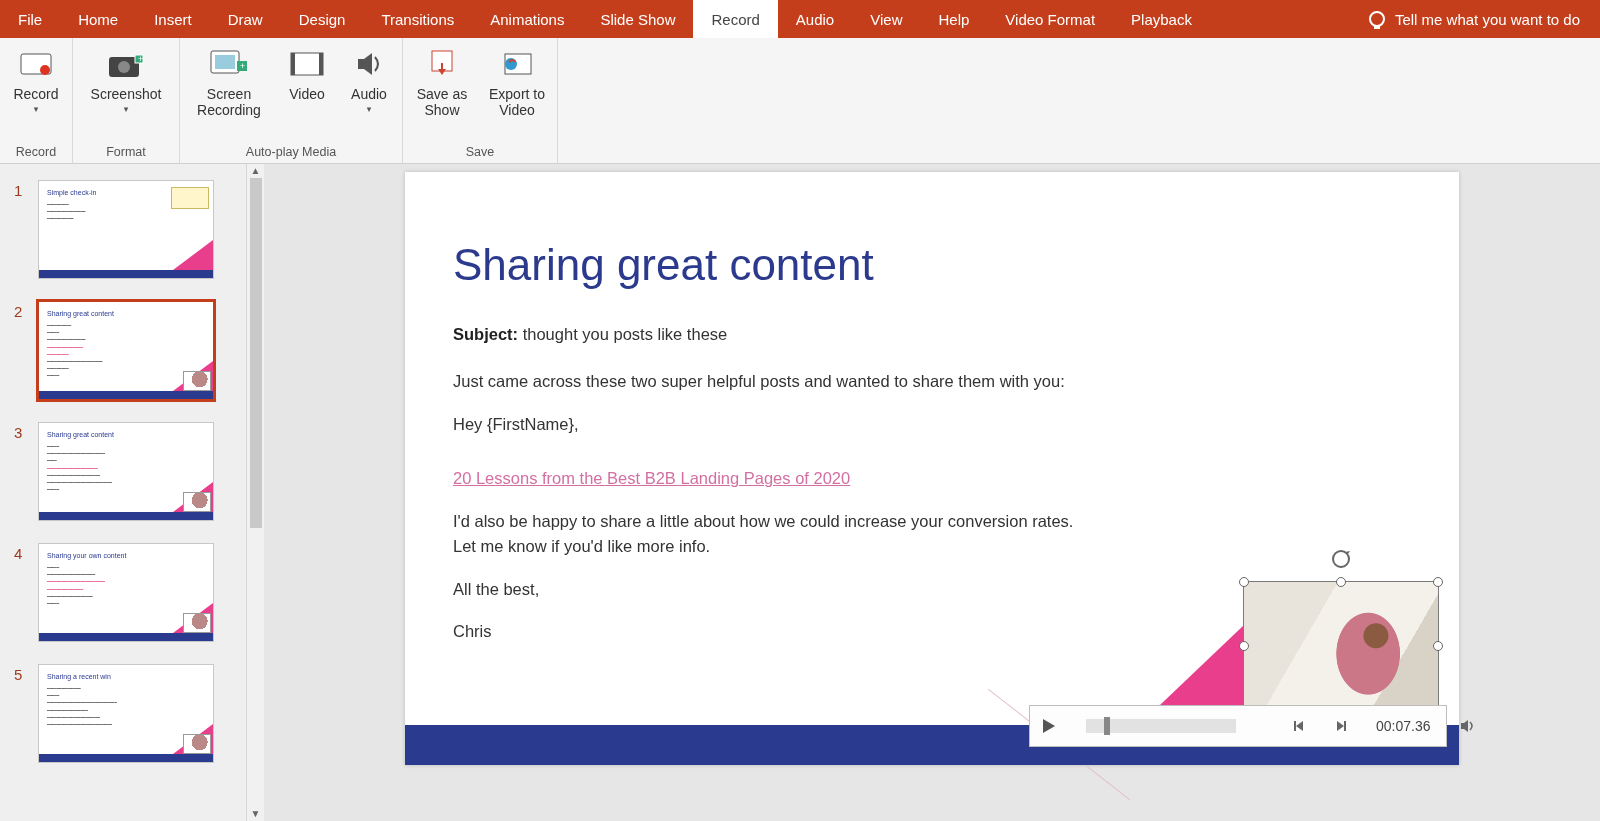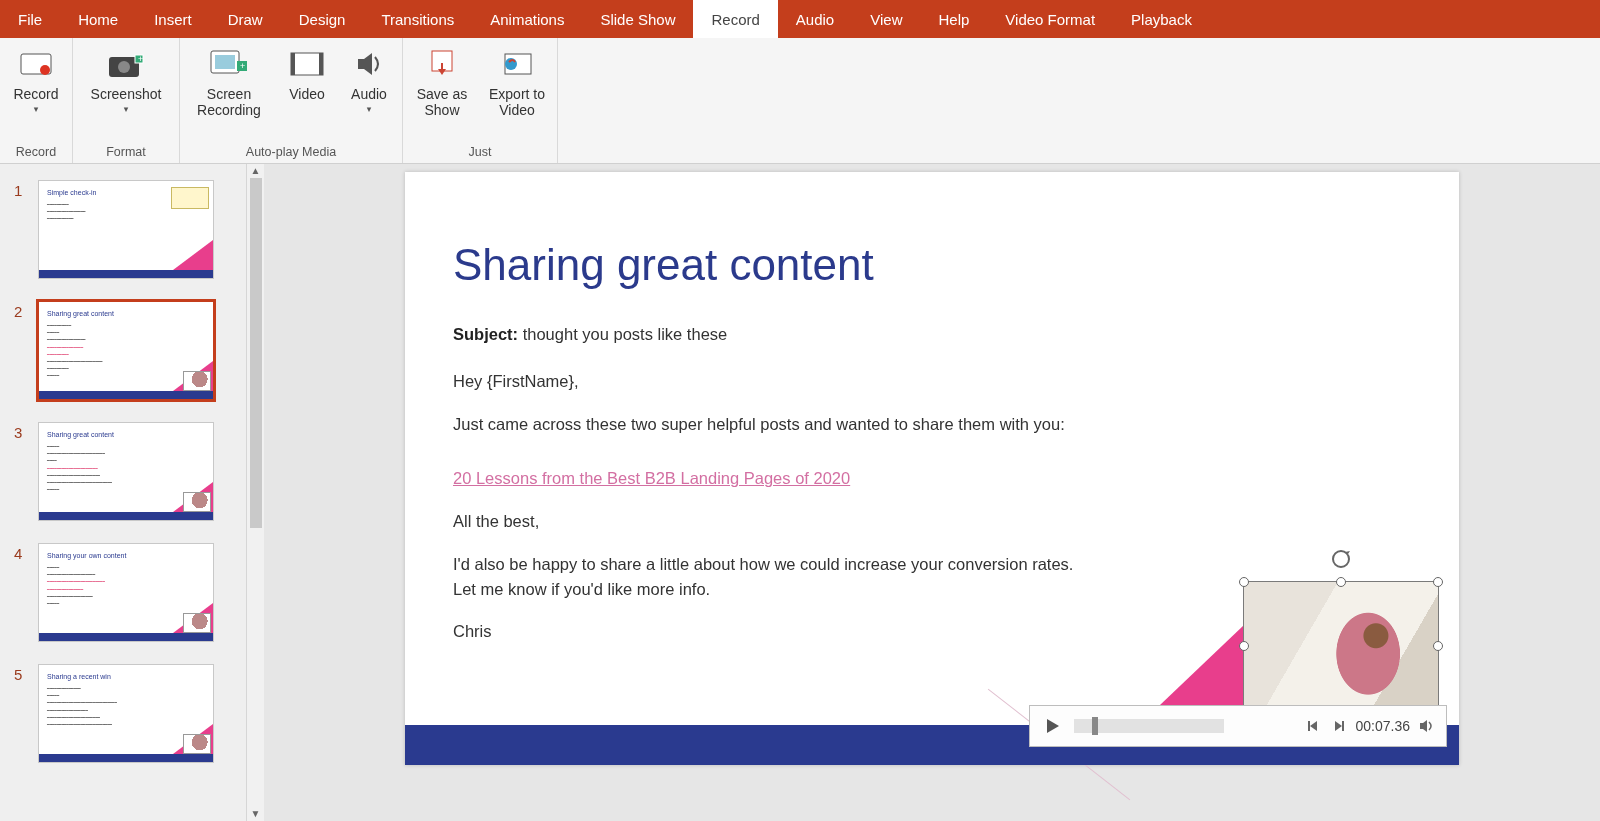--- a/index.html
+++ b/index.html
@@ -55,21 +55,21 @@
 
   .sel-box { position: absolute; right: 20px; bottom: 54px; width: 196px; height: 130px; border: 1px solid #7a7a7a; }
   .handle { position: absolute; width: 10px; height: 10px; background: #fff; border: 1px solid #666; border-radius: 50%; }
   .rot { position: absolute; left: 50%; top: -34px; transform: translateX(-50%); width: 22px; height: 22px; }
   .cam-img { position: absolute; inset: 0; background:
      radial-gradient(circle at 68% 42%, #8a5b40 0 12px, transparent 13px),
      radial-gradient(ellipse 70px 90px at 64% 56%, #c78 0 45%, transparent 46%),
      linear-gradient(120deg,#e8e3db 0 35%, #f4f1ea 35% 75%, #d9d2c6 75% 100%);
   }
 
-  .playbar { position: absolute; right: 12px; bottom: 18px; width: 418px; height: 42px; background: #fdfdfd; border: 1px solid #bdbdbd; display: flex; align-items: center; padding: 0 10px; gap: 8px; }
+  .playbar { position: absolute; right: 12px; bottom: 18px; width: 418px; height: 42px; background: #fdfdfd; border: 1px solid #bdbdbd; display: flex; align-items: center; padding: 0 10px; gap: 28px; }
   .play-btn { width: 26px; height: 26px; display:flex; align-items:center; justify-content:center; cursor:pointer; }
   .pb-track { flex: 0 0 150px; height: 14px; background: #e2e2e2; position: relative; }
   .pb-thumb { position: absolute; left: 18px; top: -2px; width: 6px; height: 18px; background: #888; }
   .pb-spacer { flex: 1; }
   .pb-icon { width: 18px; height: 18px; cursor: pointer; color: #555; display:flex; align-items:center; justify-content:center;}
   .pb-time { font-size: 14px; color: #444; }
   svg { display:block; }
 </style>
 </head>
 <body>
@@ -82,20 +82,24 @@
   <div class="tab">Design</div>
   <div class="tab">Transitions</div>
   <div class="tab">Animations</div>
   <div class="tab">Slide Show</div>
   <div class="tab active">Record</div>
   <div class="tab">Audio</div>
   <div class="tab">View</div>
   <div class="tab">Help</div>
   <div class="tab">Video Format</div>
   <div class="tab">Playback</div>
+  <div class="tell-me">
+    <span class="bulb"></span>
+    <span>Tell me what you want to do</span>
+  </div>
 </div>
 
 <div class="ribbon">
   <div class="group">
     <div class="group-items">
       <div class="ritem" style="width:56px">
         <div class="icon">
           <svg width="36" height="36" viewBox="0 0 36 36">
               <rect x="3" y="8" width="30" height="20" rx="2" fill="#fff" stroke="#555"></rect>
               <circle cx="27" cy="24" r="5" fill="#d32"></circle>
@@ -179,21 +183,21 @@
         <div class="icon">
           <svg width="36" height="32" viewBox="0 0 36 32">
               <rect x="6" y="6" width="26" height="20" fill="#fff" stroke="#555"></rect>
               <circle cx="12" cy="16" r="6" fill="#39c"></circle>
               <path d="M10 14 Q14 10 16 14" stroke="#c43" fill="none" stroke-width="2"></path>
             </svg>
         </div>
         <div class="lbl">Export to Video</div>
       </div>
     </div>
-    <div class="group-label">Just</div>
+    <div class="group-label">Save</div>
   </div>
 </div>
 
 <div class="workspace">
 
   <div class="thumbs-col">
     <div class="thumbs-scroll">
       <div class="thumb-row">
         <div class="thumb-num">1</div>
         <div class="thumb">
@@ -256,27 +260,27 @@
       </div>
       <div class="scroll-arrow">▼</div>
     </div>
   </div>
 
   <div class="editor">
     <div class="slide">
       <div class="slide-title">Sharing great content</div>
       <div class="body-text">
         <p class="subj"><b>Subject:</b><span> thought you posts like these</span></p>
+        <p>Just came across these two super helpful posts and wanted to share them with you:</p>
         <p>Hey {FirstName},</p>
-        <p>Just came across these two super helpful posts and wanted to share them with you:</p>
         <p>
           <span class="lnk">20 Lessons from the Best B2B Landing Pages of 2020</span>
         </p>
+        <p style="max-width:640px">I'd also be happy to share a little about how we could increase your conversion rates. Let me know if you'd like more info.</p>
         <p>All the best,</p>
-        <p style="max-width:640px">I'd also be happy to share a little about how we could increase your conversion rates. Let me know if you'd like more info.</p>
         <p>Chris</p>
       </div>
 
       <div class="diag-line"></div>
       <div class="pink-shape"></div>
       <div class="footer-bar"></div>
 
       <div class="sel-box">
         <div class="cam-img"></div>
         <div class="rot">

